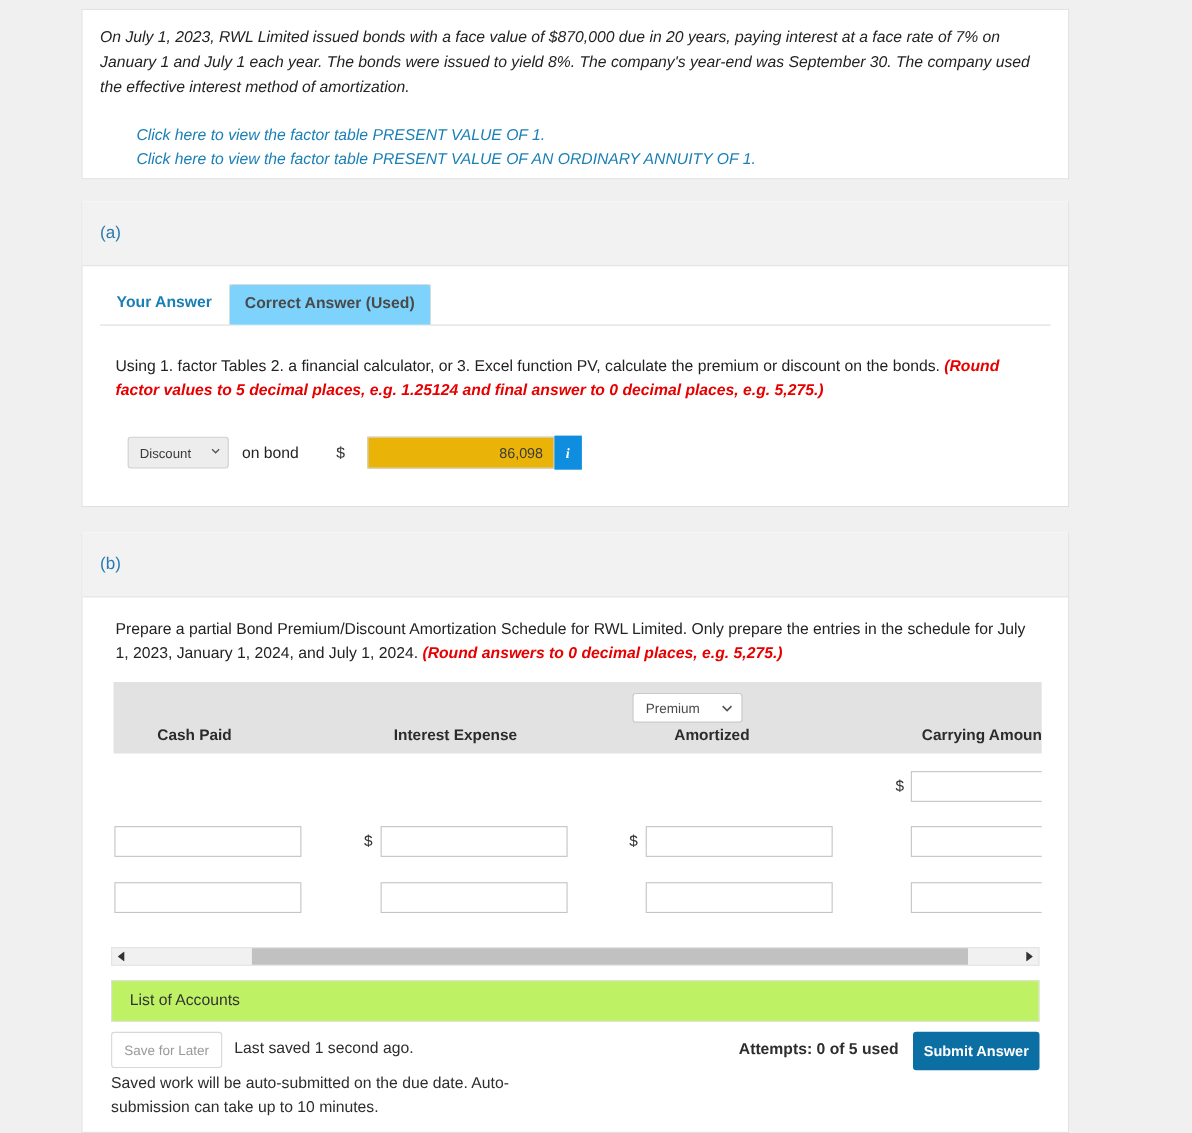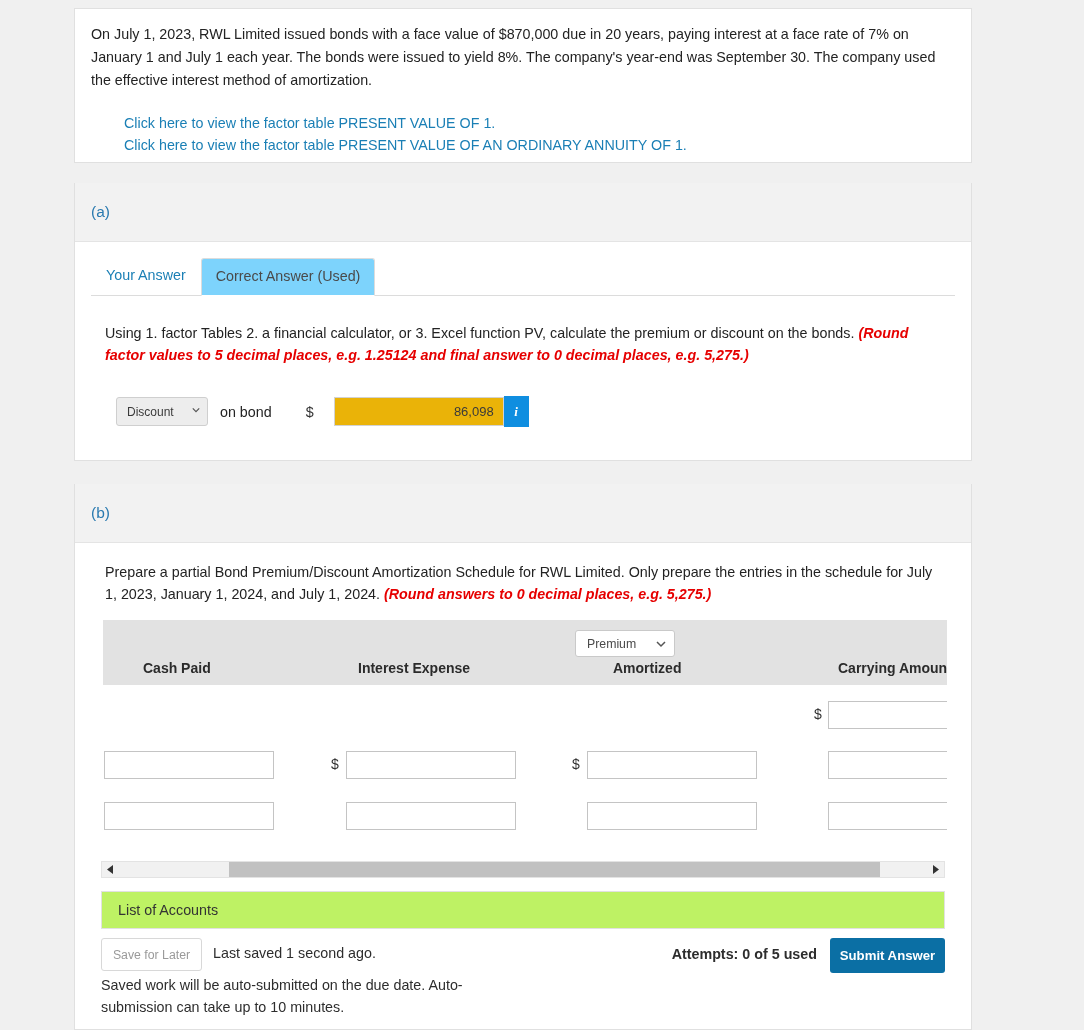--- a/index.html
+++ b/index.html
@@ -19,21 +19,21 @@
 
   
   .card {
     position: absolute;
     left: 74px;
     width: 898px;
     background: #ffffff;
     border: 1px solid #e0e0e0;
     box-sizing: border-box;
   }
-  #problem-card { top: 8px; height: 155px; }
+  #problem-card { top: 8px; height: 155px; font-style: italic; }
   #part-a-card  { top: 183px; height: 278px; border-top: none; }
   #part-b-card  { top: 484px; height: 546px; border-top: none; }
 
   .section-header {
     background: #f2f2f2;
     border-bottom: 1px solid #e4e4e4;
     height: 59px;
     box-sizing: border-box;
     display: flex;
     align-items: center;
@@ -59,21 +59,21 @@
     display: block;
     color: #1a7fb5;
     font-size: 14.3px;
     line-height: 22px;
     text-decoration: none;
     cursor: pointer;
     margin-left: 33px;
   }
 
   
-  .tabs-wrap { padding: 16px 16px 12px 16px; }
+  .tabs-wrap { padding: 16px 16px 12px 16px; font-weight: bold; }
   .tabs {
     display: flex;
     align-items: flex-end;
     border-bottom: 1px solid #dcdcdc;
     height: 37px;
   }
   .tab {
     font-size: 14.3px;
     padding: 8px 14px 9px 14px;
     cursor: pointer;

